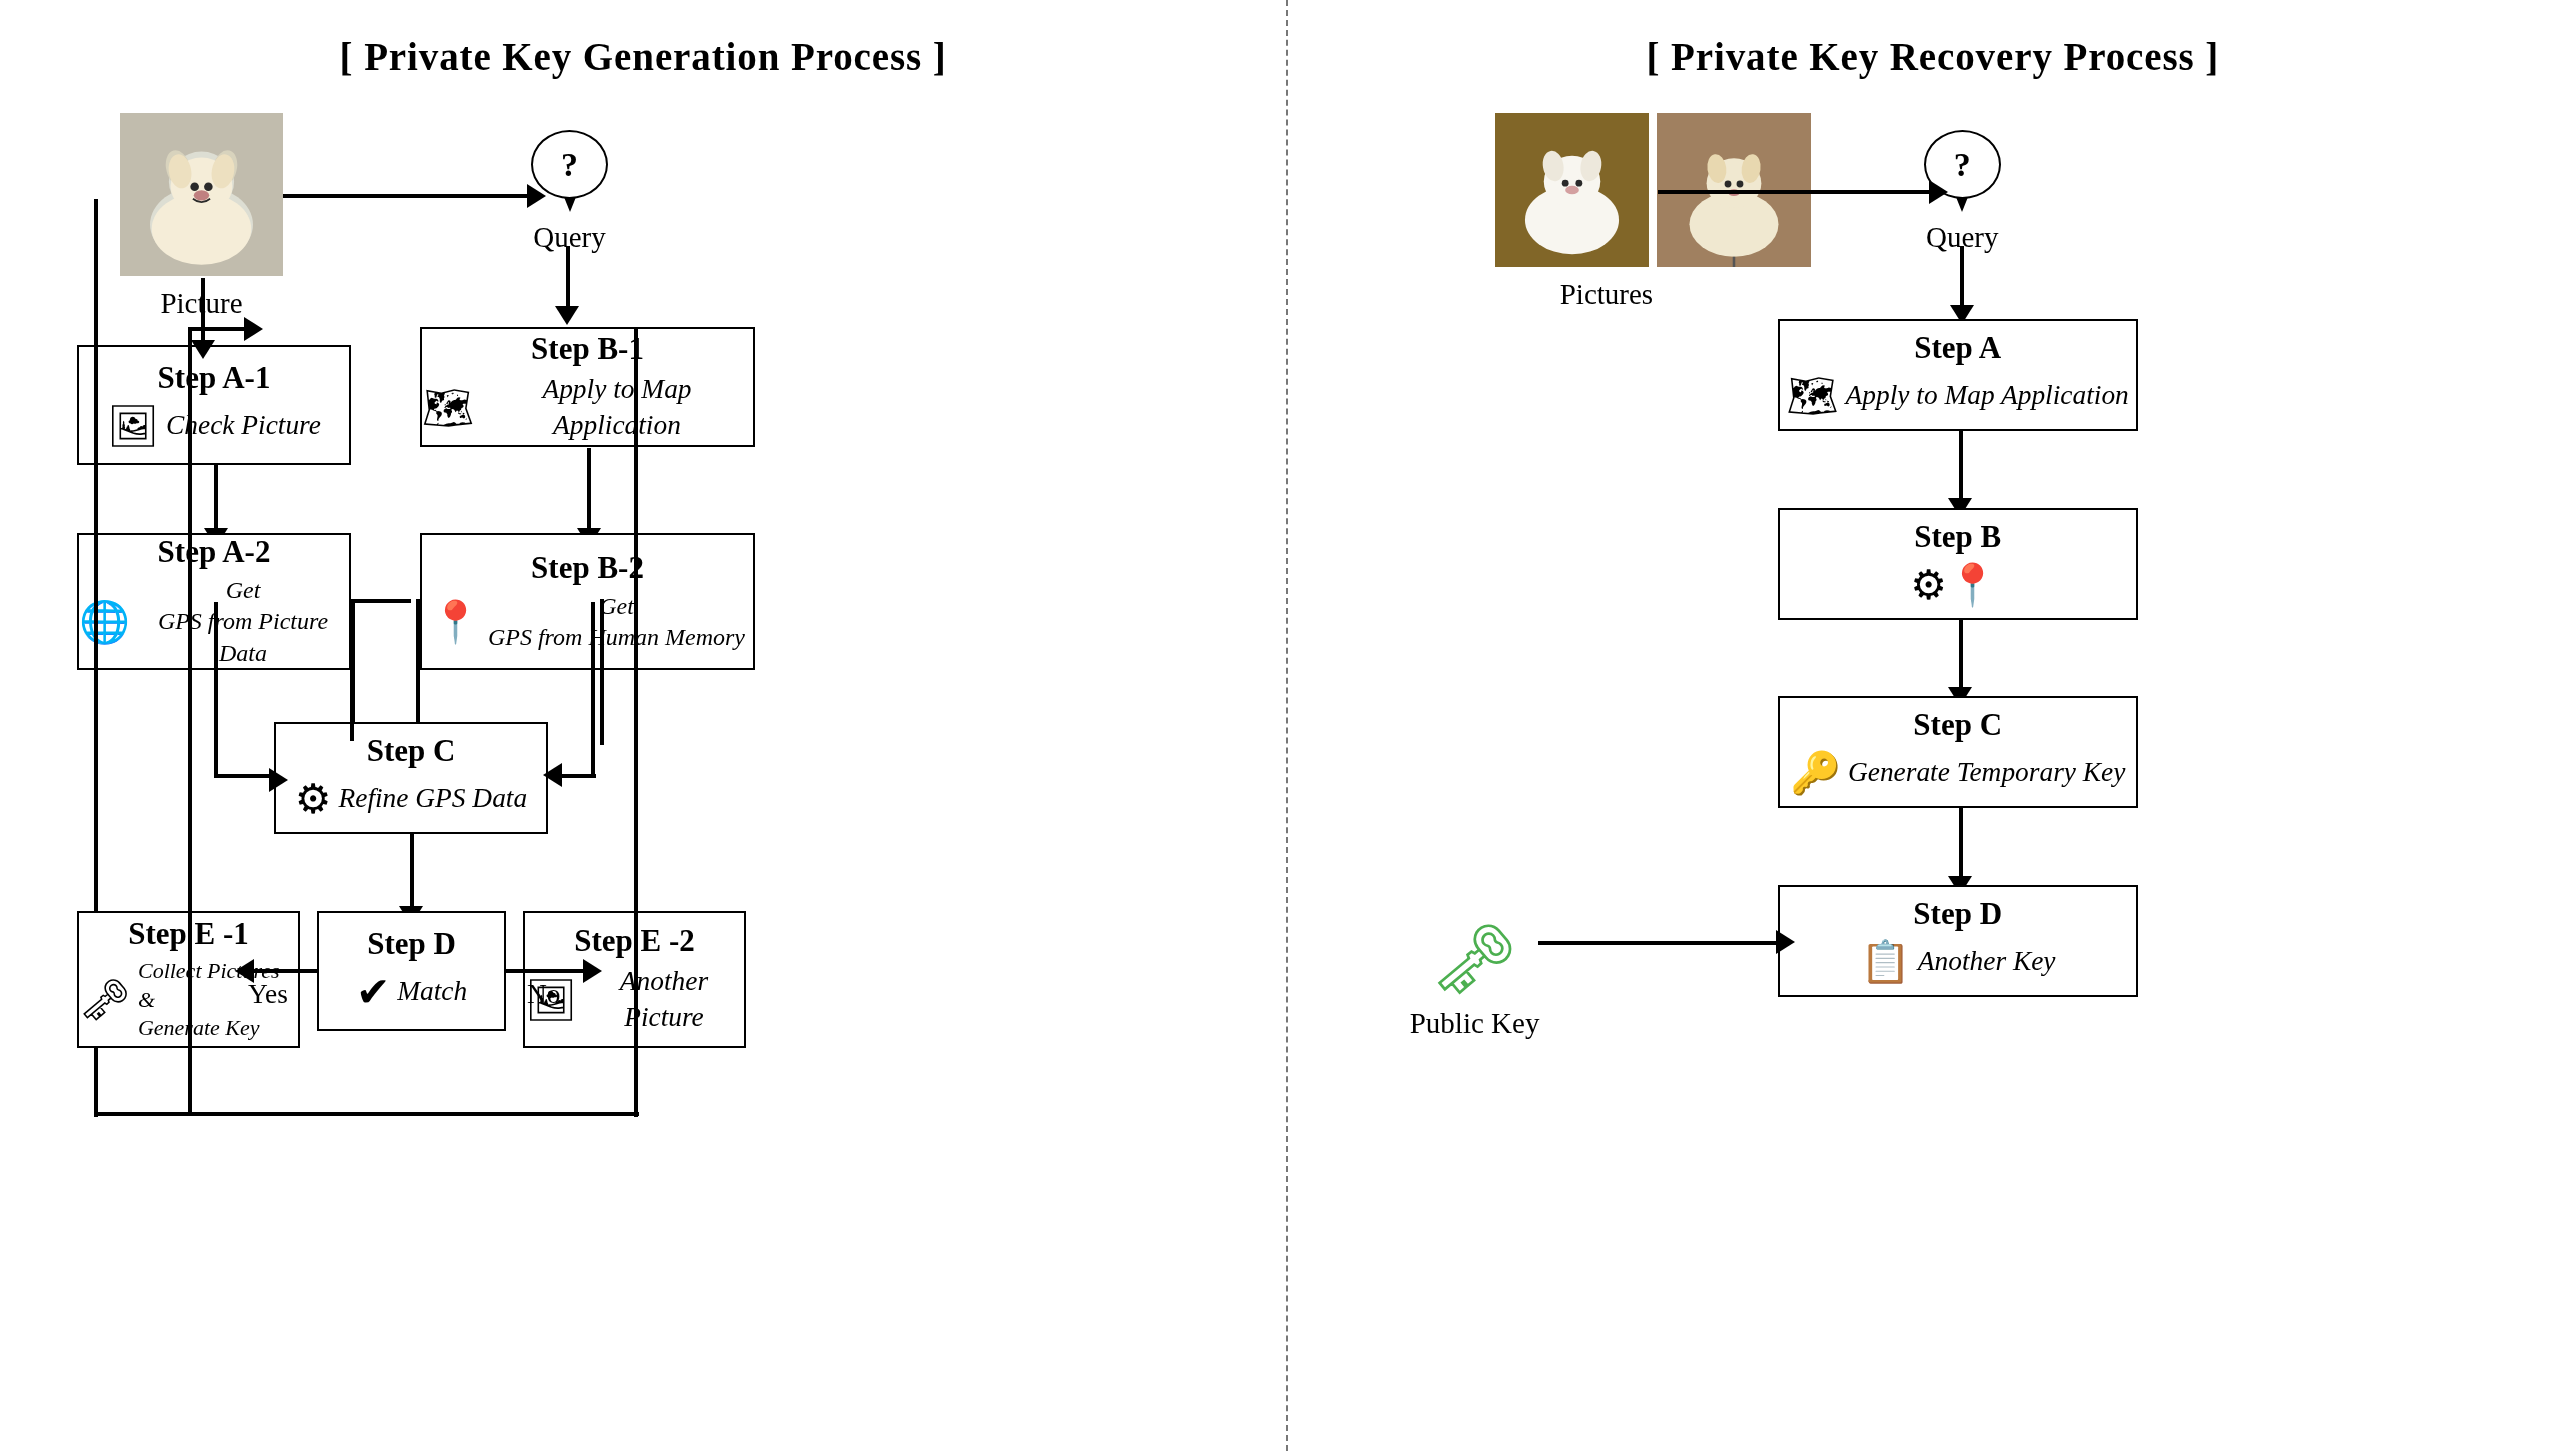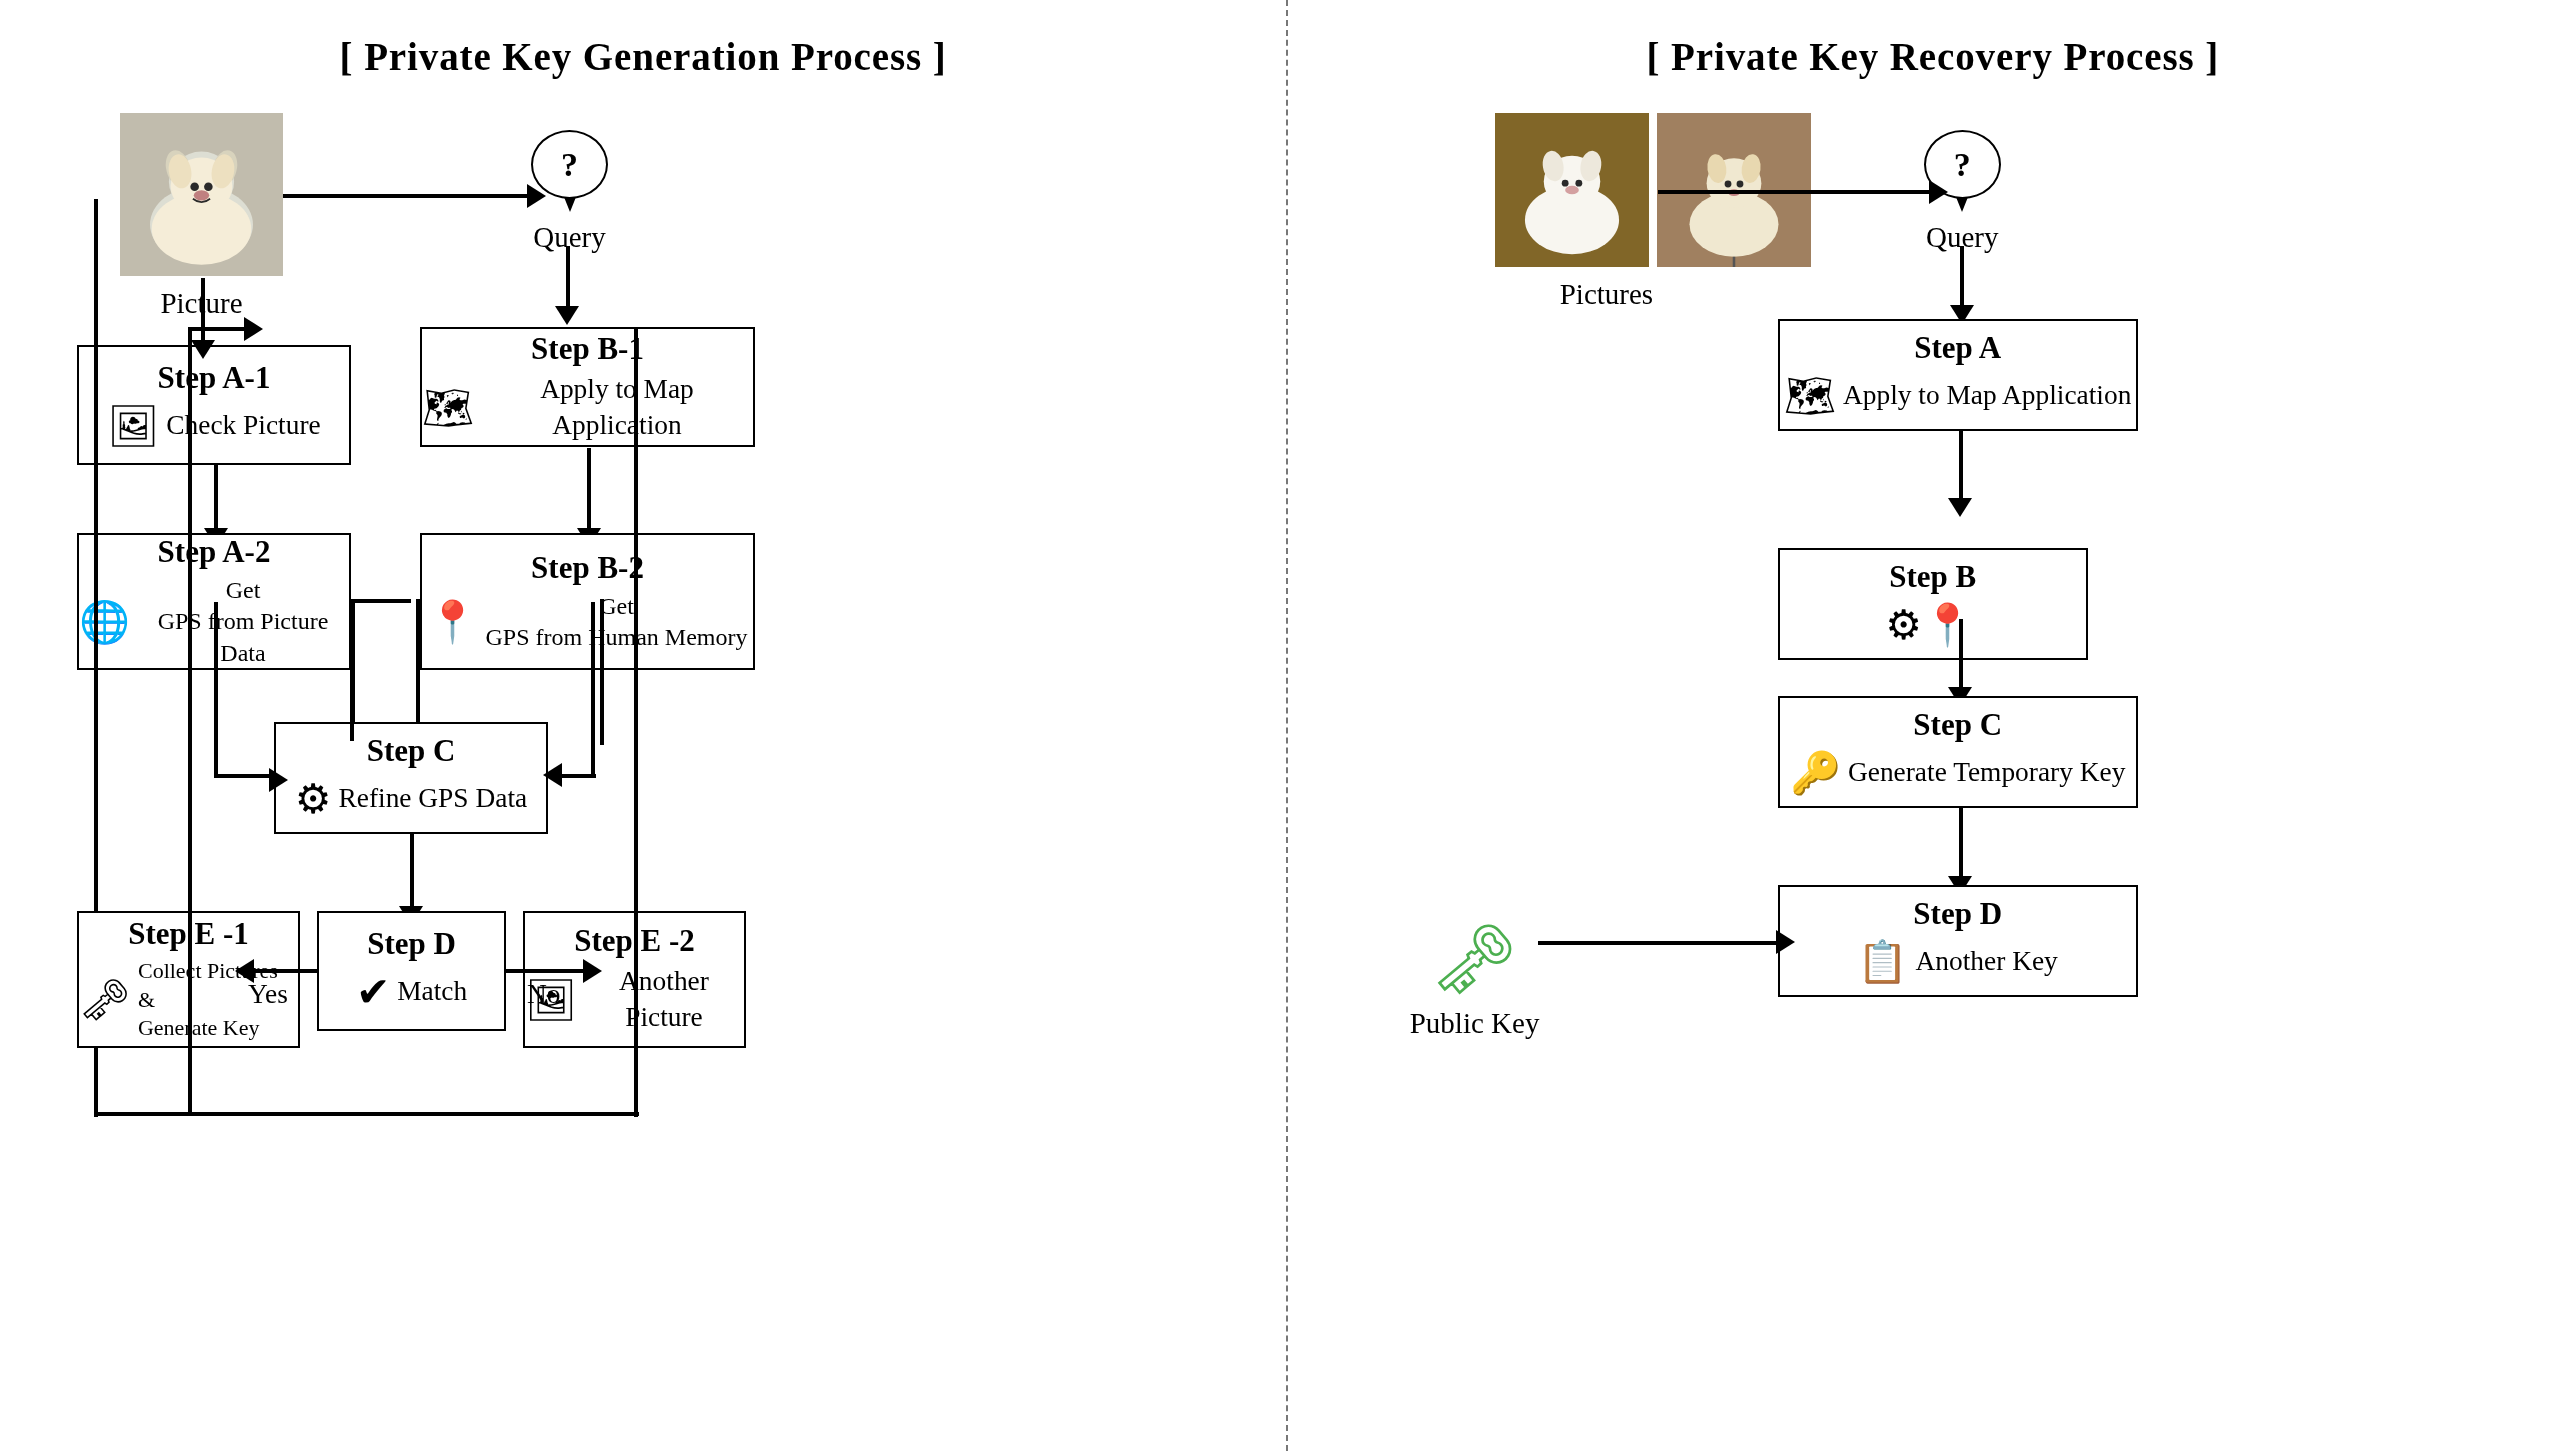--- a/index.html
+++ b/index.html
@@ -51,20 +51,21 @@
       position: absolute;
     }
     .step-label {
       font-weight: bold;
       font-size: 31px;
       margin-bottom: 5.1px;
     }
     .step-content {
       font-size: 27.4px;
       line-height: 1.3;
+      font-style: italic;
     }
     .step-icon {
       font-size: 41px;
       margin-right: 6.9px;
     }
     .step-row {
       display: flex;
       align-items: center;
       justify-content: center;
     }
@@ -379,21 +380,21 @@
         <span class="step-icon">🗺</span>
         <span class="step-content">Apply to Map Application</span>
       </div>
     </div>
 
     <div class="connector" style="left:618px;top:317px;width:4.3px;height:73px;"></div>
     <div style="position:absolute;left:607px;top:385px;">
       <div style="width:0;height:0;border-left:12px solid transparent;border-right:12px solid transparent;border-top:19px solid #000;"></div>
     </div>
 
-    <div class="step-box" style="left:437px;top:395px;width:310px;height:112px;margin-top:40px;">
+    <div class="step-box" style="left:437px;top:395px;width:360px;height:112px;">
       <div class="step-label">Step B</div>
       <div class="step-row">
         <span class="step-icon">⚙📍</span>
       </div>
     </div>
 
     <div class="connector" style="left:618px;top:506px;width:4.3px;height:73px;"></div>
     <div style="position:absolute;left:607px;top:574px;">
       <div style="width:0;height:0;border-left:12px solid transparent;border-right:12px solid transparent;border-top:19px solid #000;"></div>
     </div>

